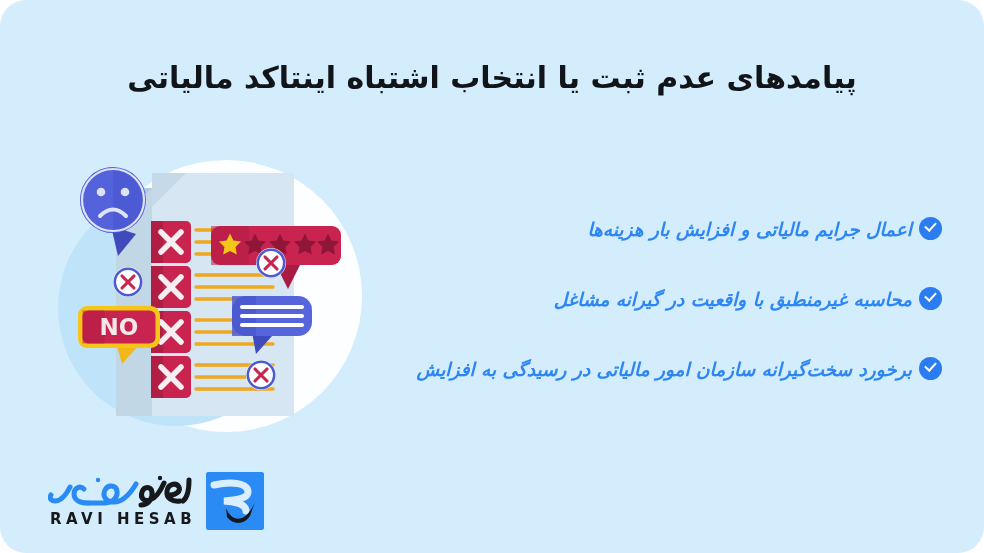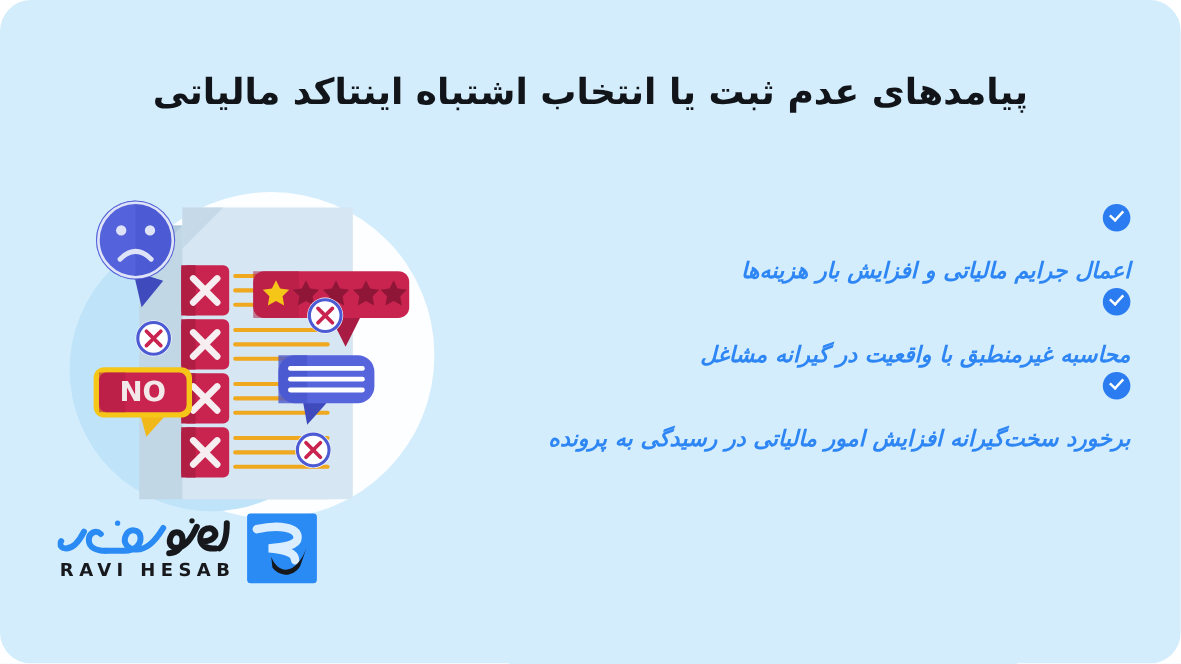--- a/index.html
+++ b/index.html
@@ -43,25 +43,24 @@
   
   #bullet-list {
     position: absolute;
     top: 170px;
     right: 42px;
     width: 620px;
     direction: rtl;
   }
   .bullet-row {
     display: flex;
-    align-items: flex-start;
+    align-items: flex-end;
     justify-content: flex-start;
-    gap: 23px;
+    gap: 7px;
     height: 70px;
-    flex-direction: column;
   }
   .bullet-check {
     flex: 0 0 auto;
     width: 23px;
     height: 23px;
     border-radius: 50%;
     background: #2b7cf0;
     position: relative;
   }
   .bullet-check::after {
@@ -93,21 +92,21 @@
     width: 330px;
     height: 285px;
     text-align: right;
   }
   #illustration svg { display: block; }
 
   
   #logo {
     position: absolute;
     left: 44px;
-    top: 428px;
+    top: 472px;
     width: 220px;
     height: 70px;
   }
   #logo-mark {
     position: absolute;
     right: 0;
     top: 0;
     width: 58px;
     height: 58px;
     background: #2b8bf5;
@@ -292,21 +291,21 @@
     <div class="bullet-row">
       <span class="bullet-check"></span>
       <span class="bullet-text">اعمال جرایم مالیاتی و افزایش بار هزینه‌ها</span>
     </div>
     <div class="bullet-row">
       <span class="bullet-check"></span>
       <span class="bullet-text">محاسبه غیرمنطبق با واقعیت در گیرانه مشاغل</span>
     </div>
     <div class="bullet-row">
       <span class="bullet-check"></span>
-      <span class="bullet-text">برخورد سخت‌گیرانه افزایش امور مالیاتی در رسیدگی به پرونده</span>
+      <span class="bullet-text">برخورد سخت‌گیرانه سازمان امور مالیاتی در رسیدگی به افزایش</span>
     </div>
   </div>
 
   <div id="logo">
     <div id="logo-mark">
       <svg width="58" height="58" viewBox="0 0 58 58" xmlns="http://www.w3.org/2000/svg">
         <rect x="0" y="0" width="58" height="58" fill="#2b8bf5"></rect>
         <path d="M8,13 C26,9 42,11 42,20 C42,27 30,28 18,29 C30,30 40,32 40,39" fill="none" stroke="#dbeeff" stroke-width="7" stroke-linecap="round"></path>
         <path d="M20,36 C24,46 31,49 38,45 C44,41 48,33 50,27 L44,44 C38,53 27,53 21,45 Z" fill="#16181c"></path>
       </svg>

